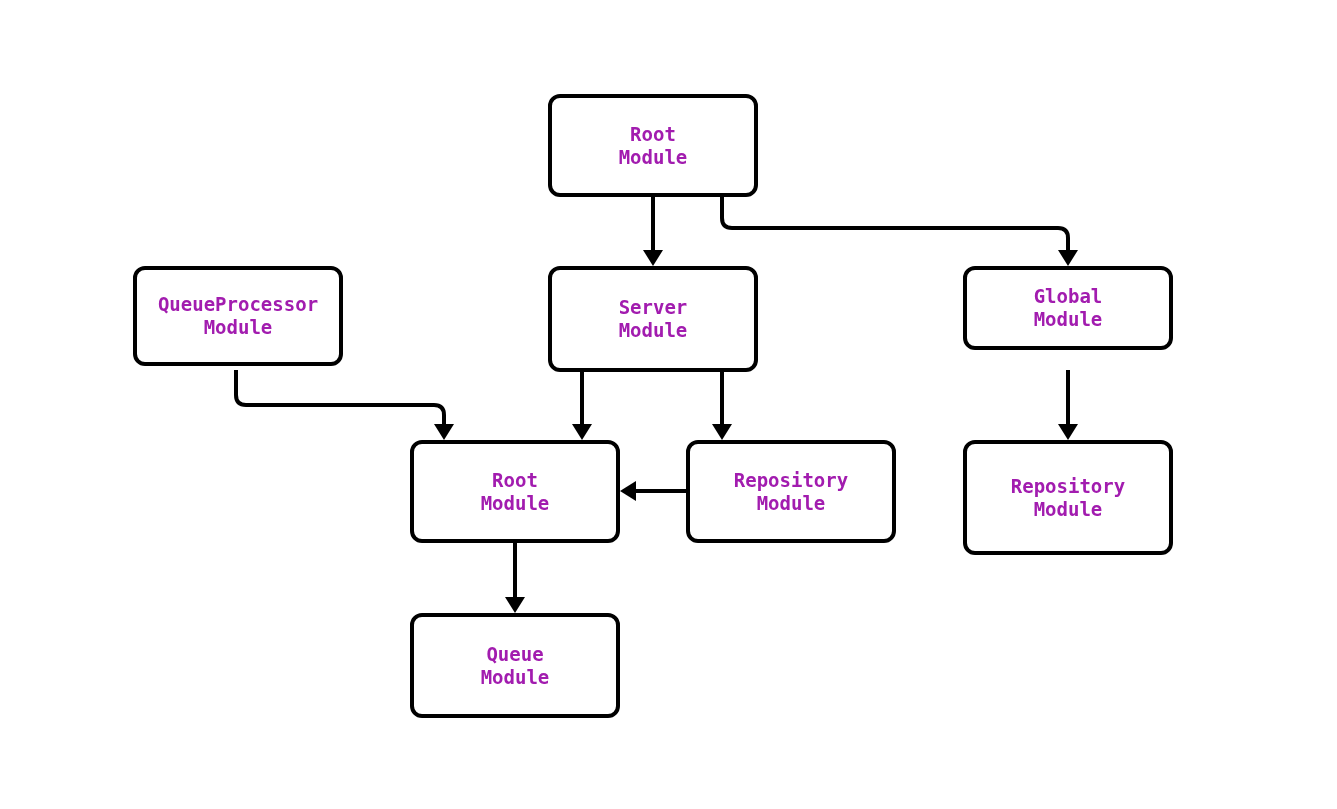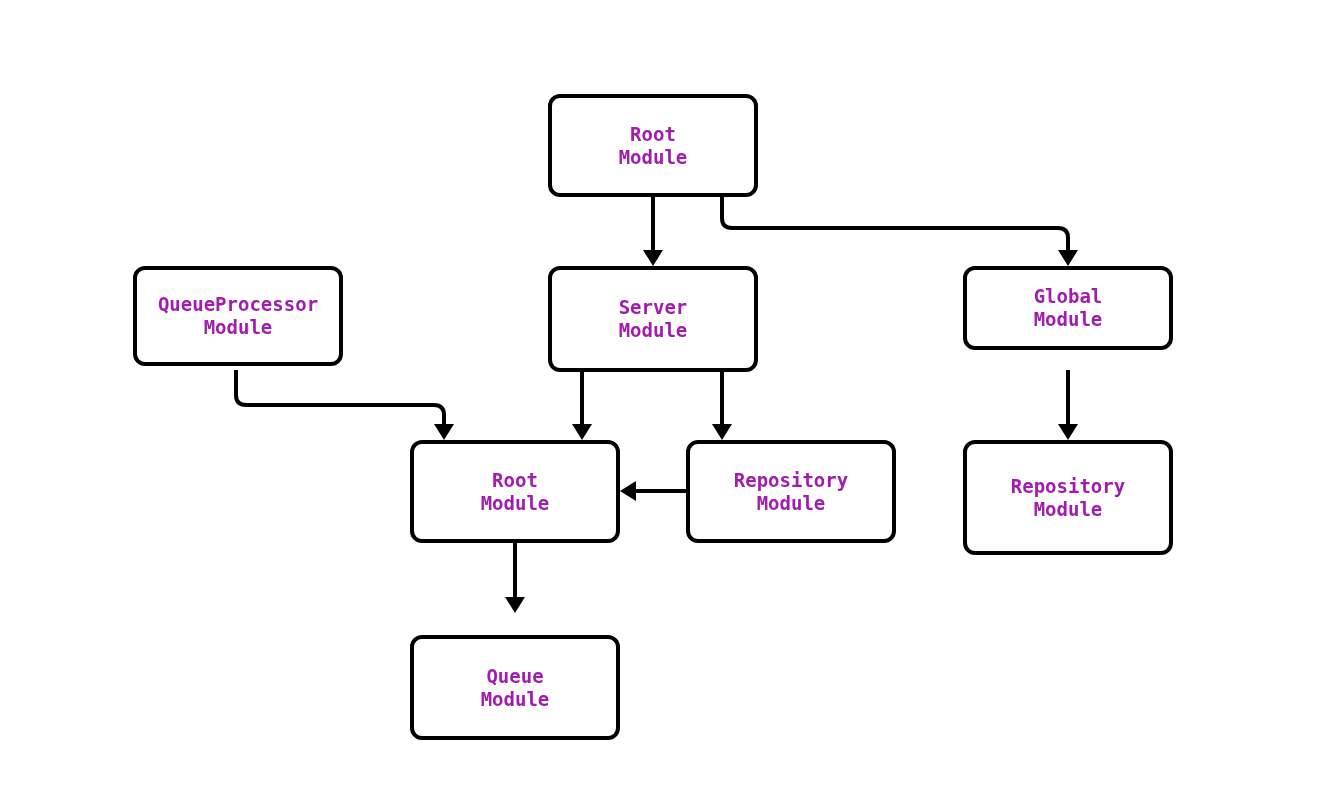--- a/index.html
+++ b/index.html
@@ -127,19 +127,19 @@
 Module</div>
       </div>
       <div class="node" style="left: 686px; top: 440px; width: 210px; height: 103px; border-color: rgb(0, 0, 0); background: rgb(255, 255, 255);">
         <div class="node-label">Repository
 Module</div>
       </div>
       <div class="node" style="left: 963px; top: 440px; width: 210px; height: 115px; border-color: rgb(0, 0, 0); background: rgb(255, 255, 255);">
         <div class="node-label">Repository
 Module</div>
       </div>
-      <div class="node" style="left: 410px; top: 635px; width: 210px; height: 105px; border-color: rgb(0, 0, 0); background: rgb(255, 255, 255);">
+      <div class="node" style="left: 410px; top: 613px; width: 210px; height: 105px; border-color: rgb(0, 0, 0); background: rgb(255, 255, 255);">
         <div class="node-label">Queue
 Module</div>
       </div>
     </div>
 
 </div>
 
 </body></html>

